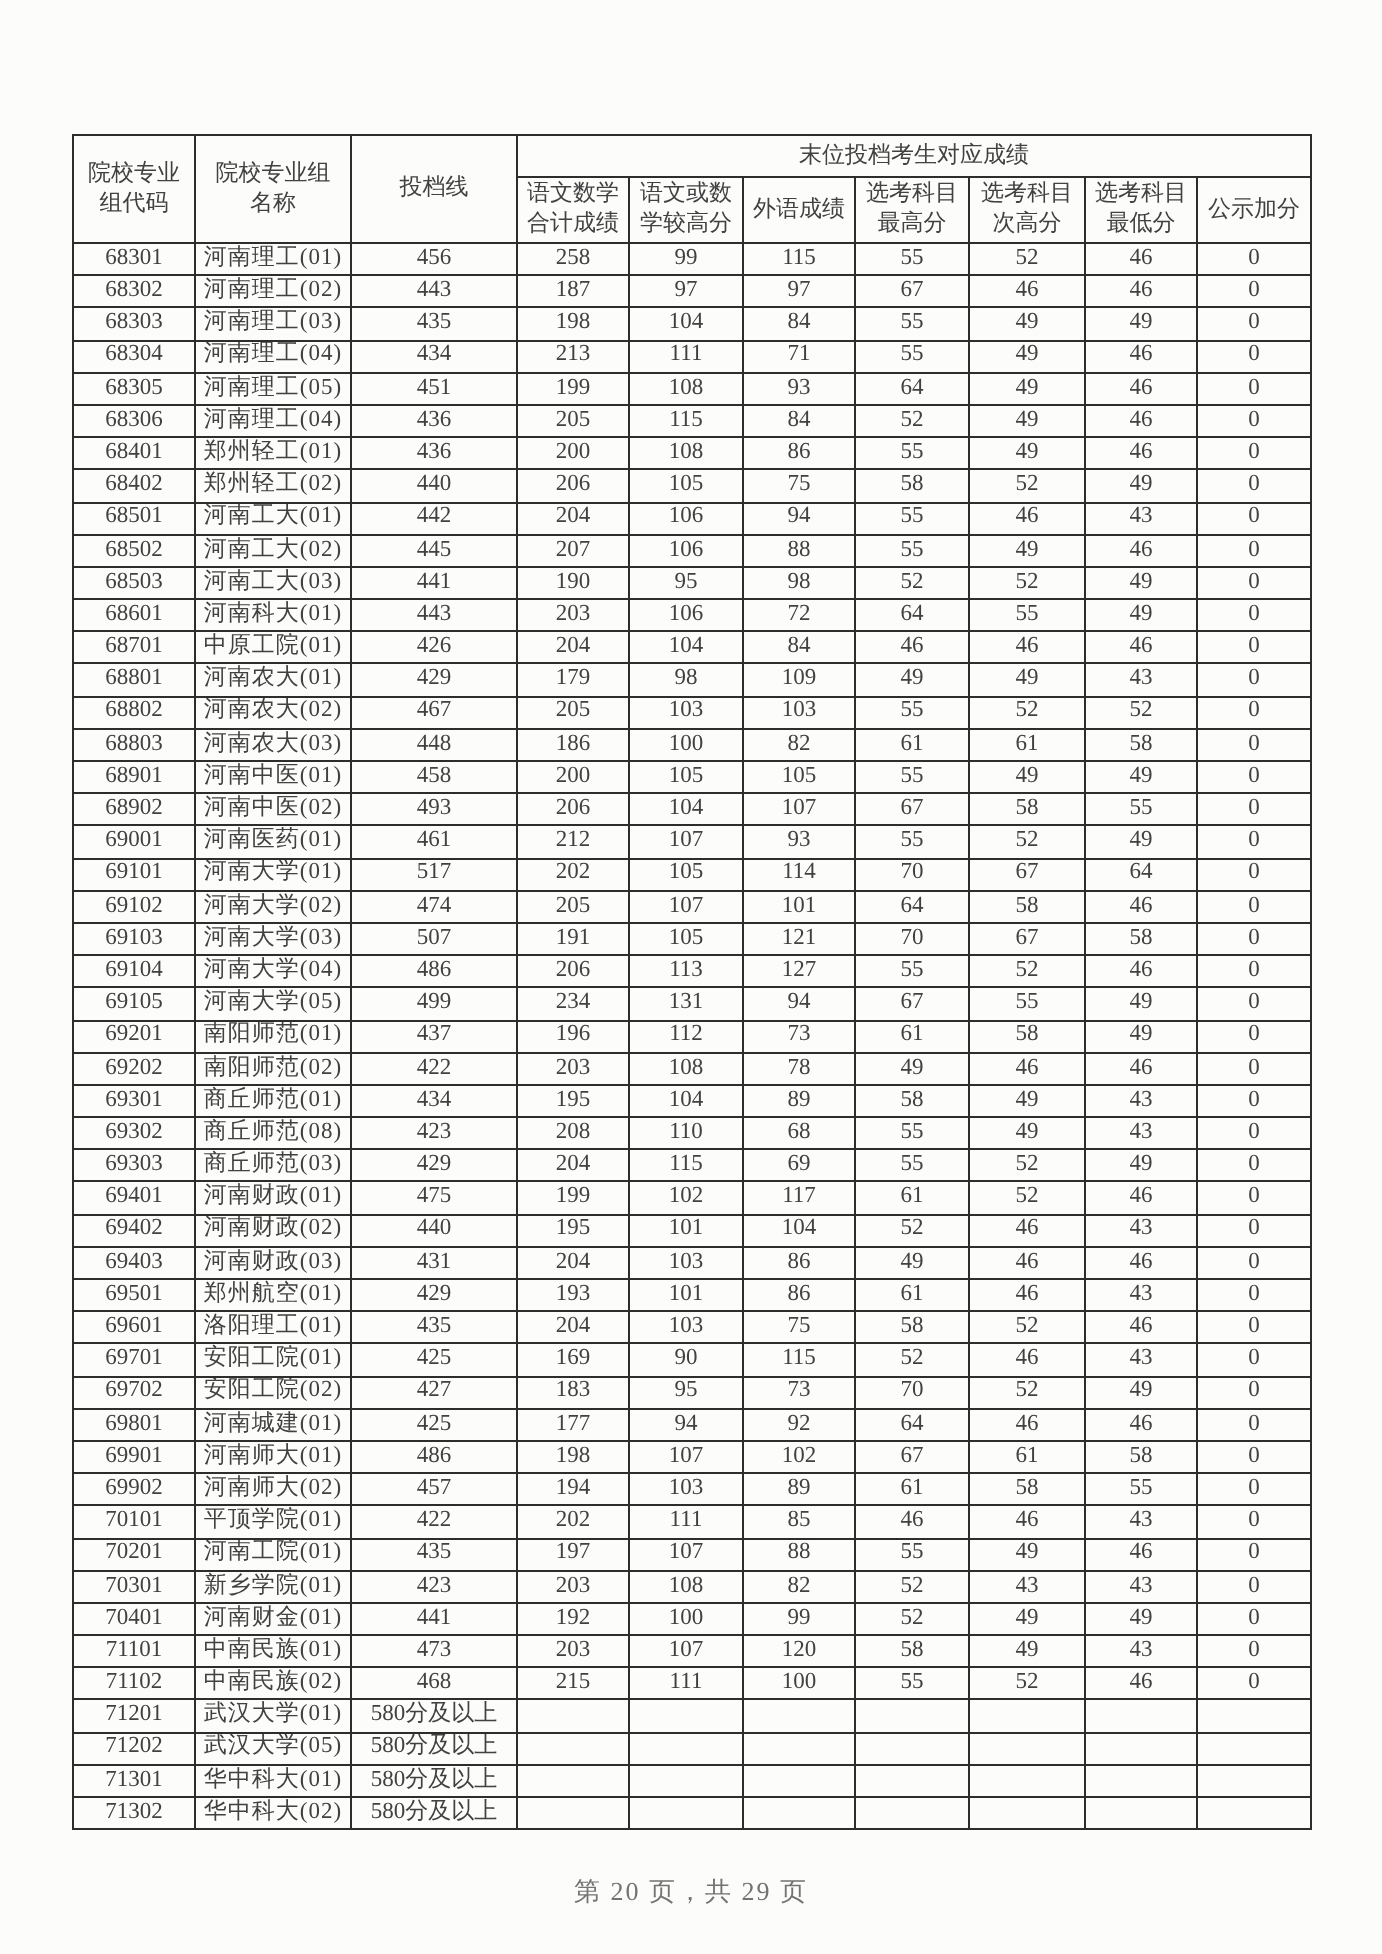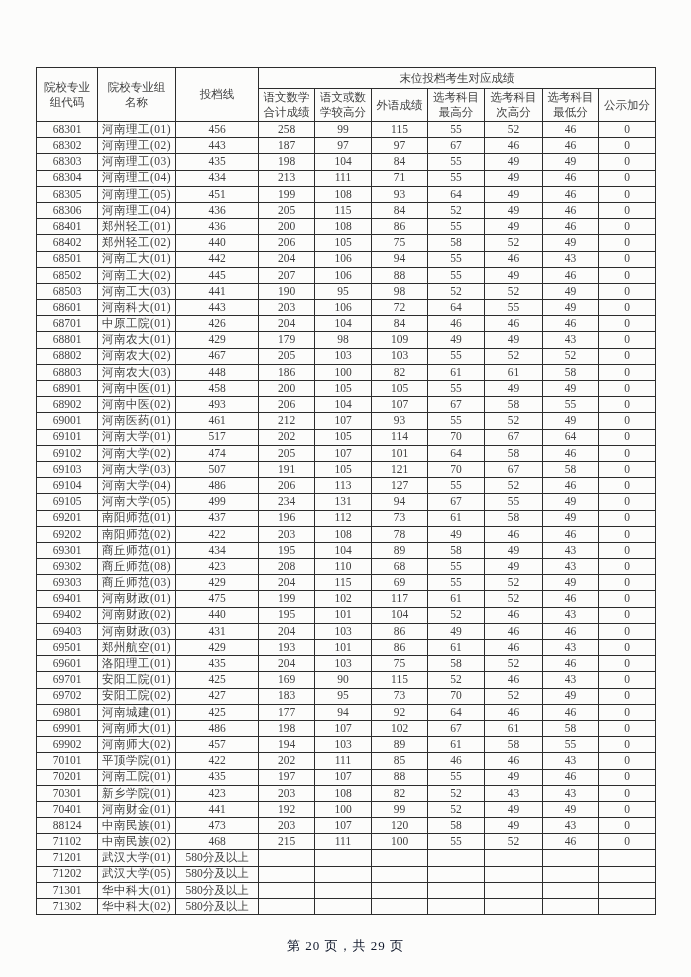--- a/index.html
+++ b/index.html
@@ -47,21 +47,21 @@
     white-space: nowrap;
   }
   .score-table td.name-cell { letter-spacing: 0.5px; }
   .footer {
     position: absolute;
     top: 937px;
     left: 0;
     width: 100%;
     text-align: center;
     font-size: 13px;
-    color: #0f172a;
+    color: #737373;
     letter-spacing: 1px;
   }
 </style>
 </head>
 <body>
 
 <div class="page">
 
   <table class="score-table">
     <colgroup>
@@ -611,21 +611,21 @@
           <td>441</td>
           <td>192</td>
           <td>100</td>
           <td>99</td>
           <td>52</td>
           <td>49</td>
           <td>49</td>
           <td>0</td>
         </tr>
         <tr>
-          <td>88124</td>
+          <td>71101</td>
           <td class="name-cell">中南民族(01)</td>
           <td>473</td>
           <td>203</td>
           <td>107</td>
           <td>120</td>
           <td>58</td>
           <td>49</td>
           <td>43</td>
           <td>0</td>
         </tr>

